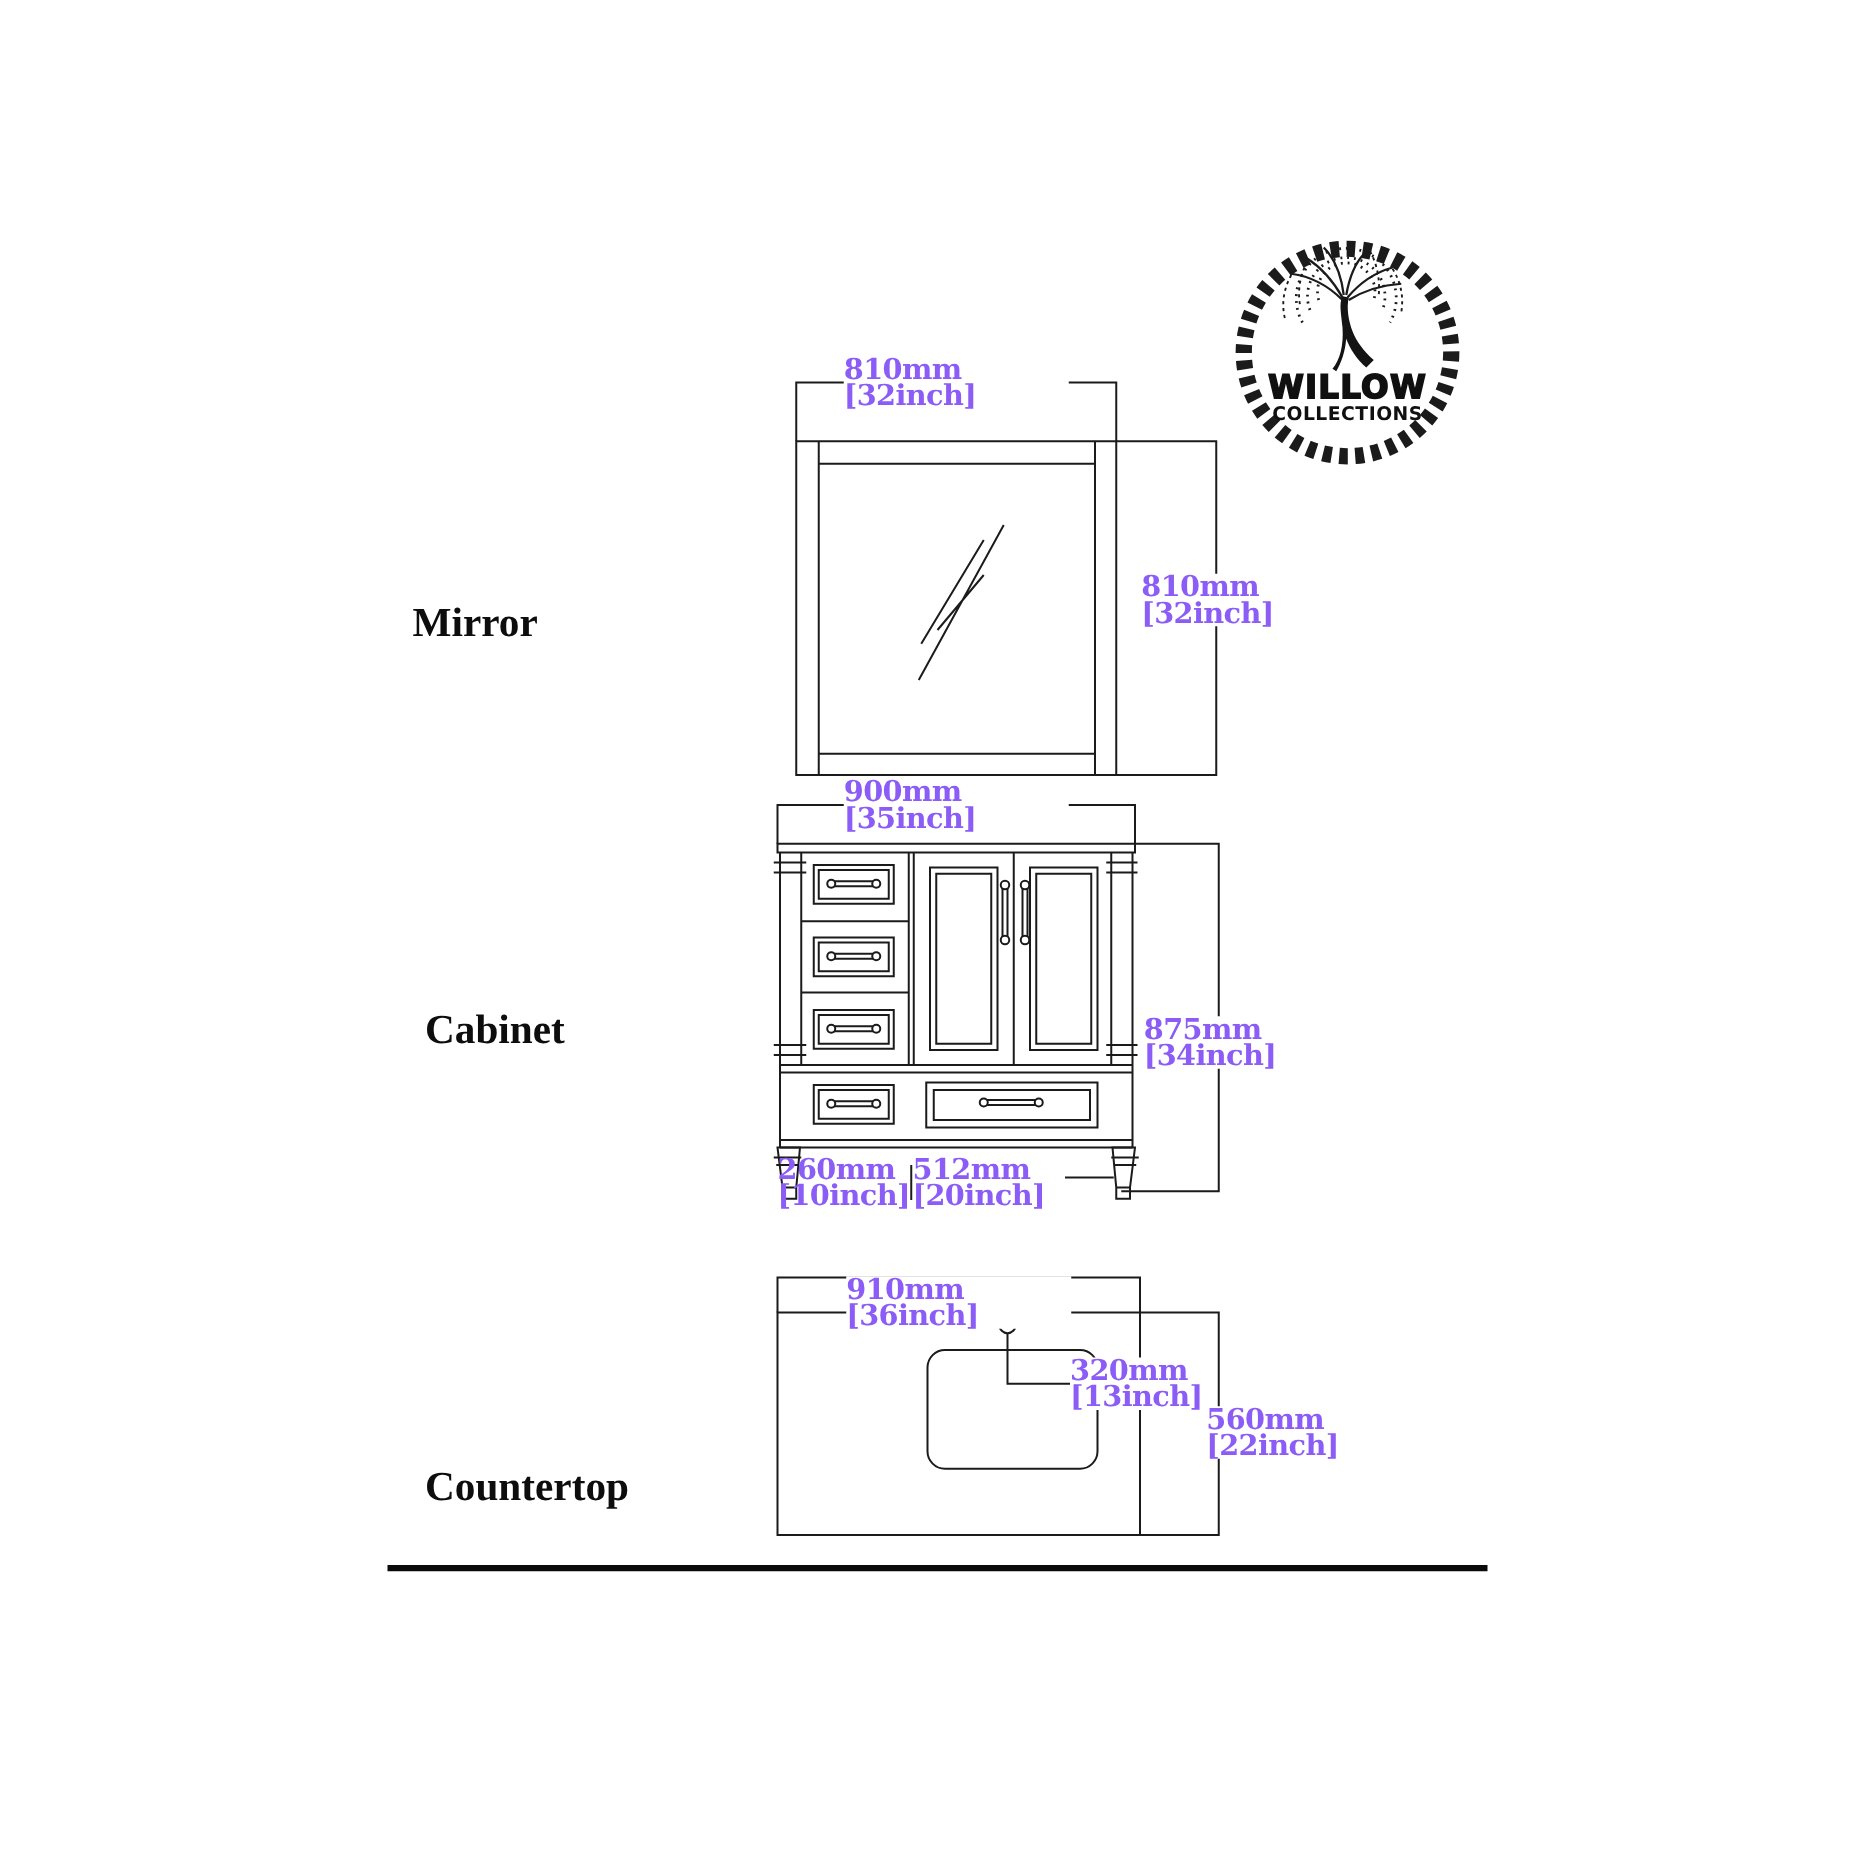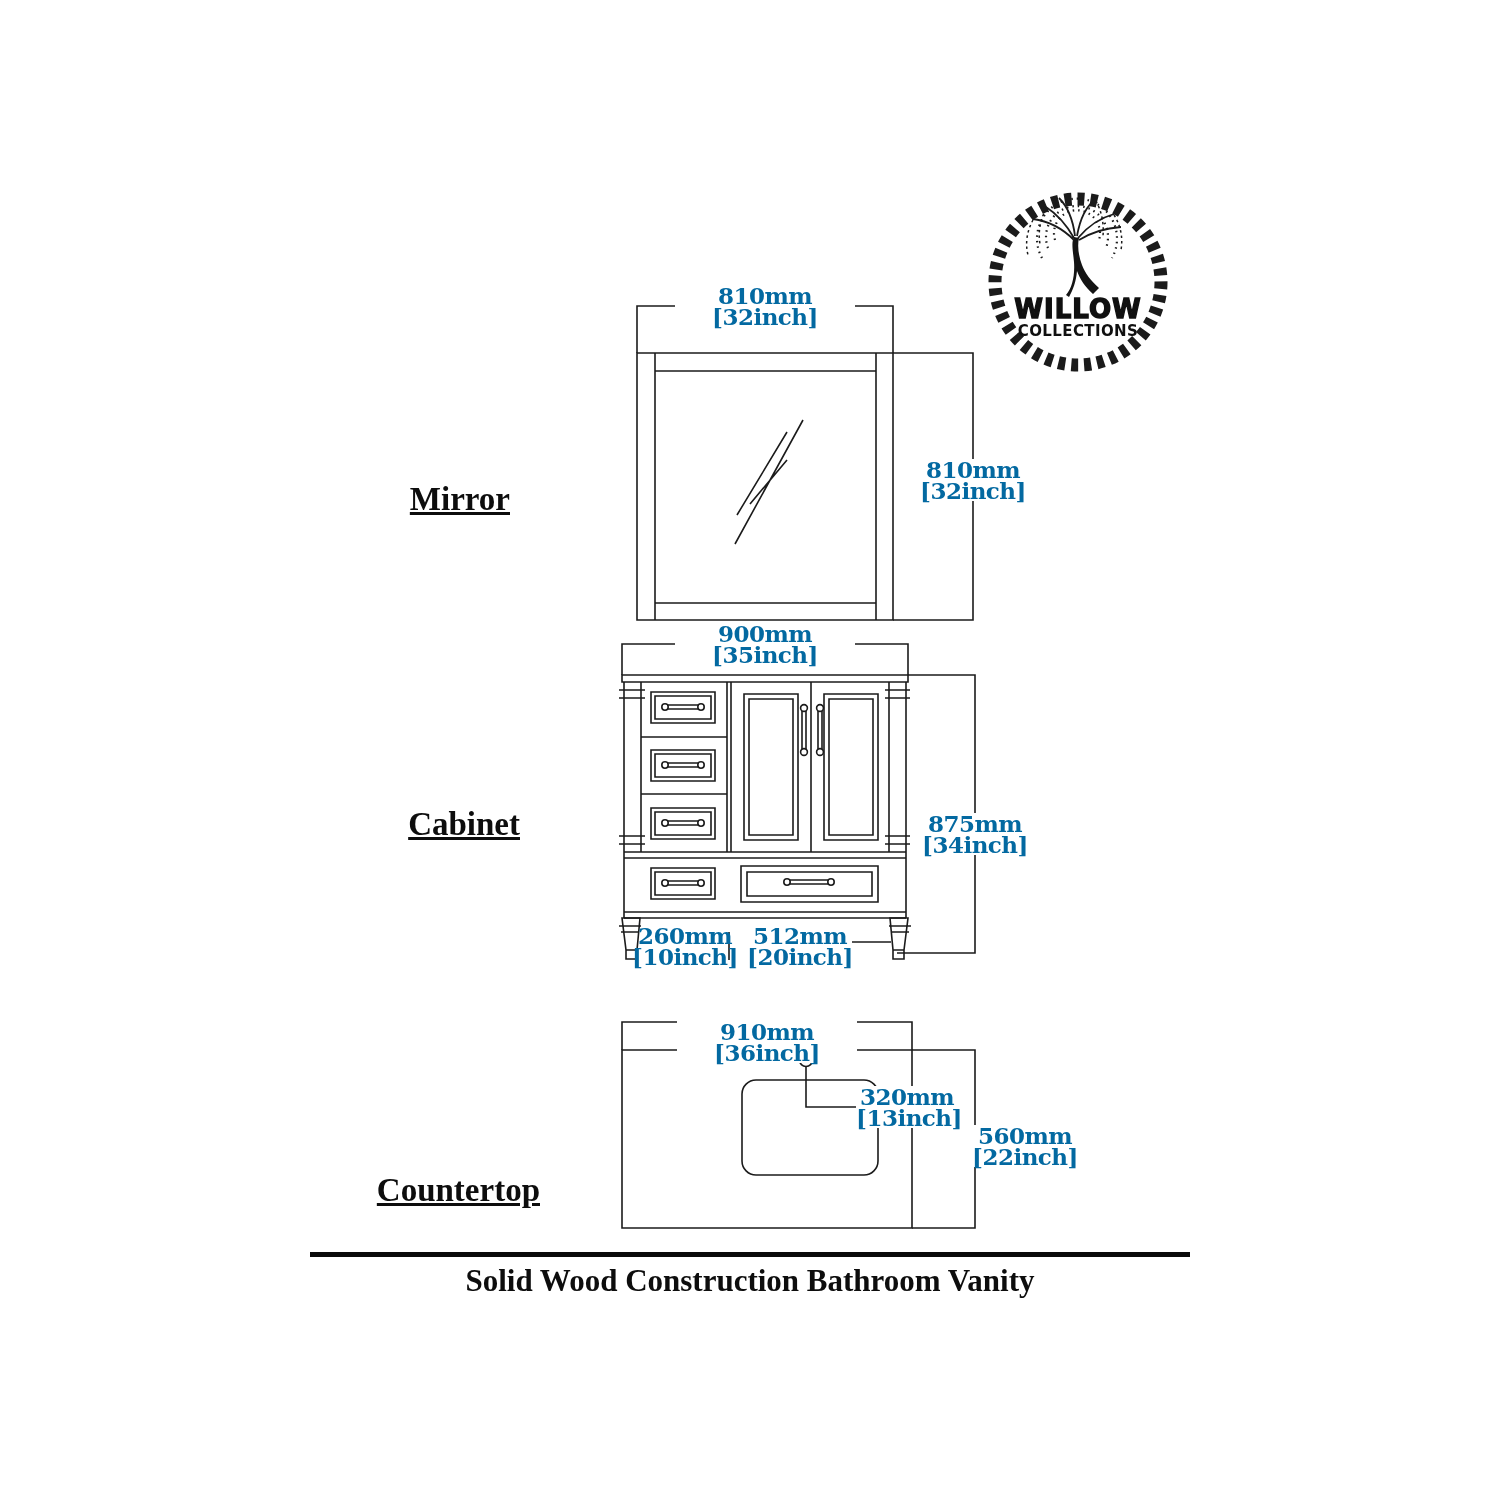--- a/index.html
+++ b/index.html
@@ -22,24 +22,24 @@
   #drawing text { stroke:none; fill:#101010; font-family:"DejaVu Sans", sans-serif; font-weight:bold; }
   #drawing text.brand { font-size:26px; letter-spacing:1px; stroke:#101010; stroke-width:1.4; }
   #drawing text.brandsub { font-size:15px; letter-spacing:0.4px; }
 
   .titlebar {
     position:absolute; left:313px; top:192px; width:406px; height:41px;
     background:#0a0a0a; color:#ffffff; display:flex; align-items:center; justify-content:center;
     font-weight:bold; font-size:28px; letter-spacing:1px;
   }
   .seclabel {
-    position:absolute; font-weight:bold; font-size:33px; text-align:right; white-space:nowrap;text-decoration:underline;
+    position:absolute; font-weight:bold; font-size:33px; text-align:left; white-space:nowrap;
   }
   .dim {
-    position:absolute; text-align:center; font-weight:bold; color:#0369a1;
+    position:absolute; text-align:left; font-weight:bold; color:#8b5cf6;
     font-family:"DejaVu Serif", serif; font-size:23px; line-height:21px;
     letter-spacing:-0.5px; white-space:nowrap;
   }
   .dim span { display:block; }
   .dim.mask { background:#ffffff; }
   .caption {
     position:absolute; left:310px; top:1263px; width:880px; text-align:center;
     font-weight:bold; font-size:31px; white-space:nowrap;
   }
 </style>
@@ -184,15 +184,14 @@
   </div>
   <div class="dim mask" style="left:965px; top:1125px; width:120px;">
     <span>560mm</span>
     <span>[22inch]</span>
   </div>
   <div class="dim mask" style="left:856px; top:1086px; width:102px;">
     <span>320mm</span>
     <span>[13inch]</span>
   </div>
 
-  <div class="caption">Solid Wood Construction Bathroom Vanity</div>
 
 </div>
 
 </body></html>

